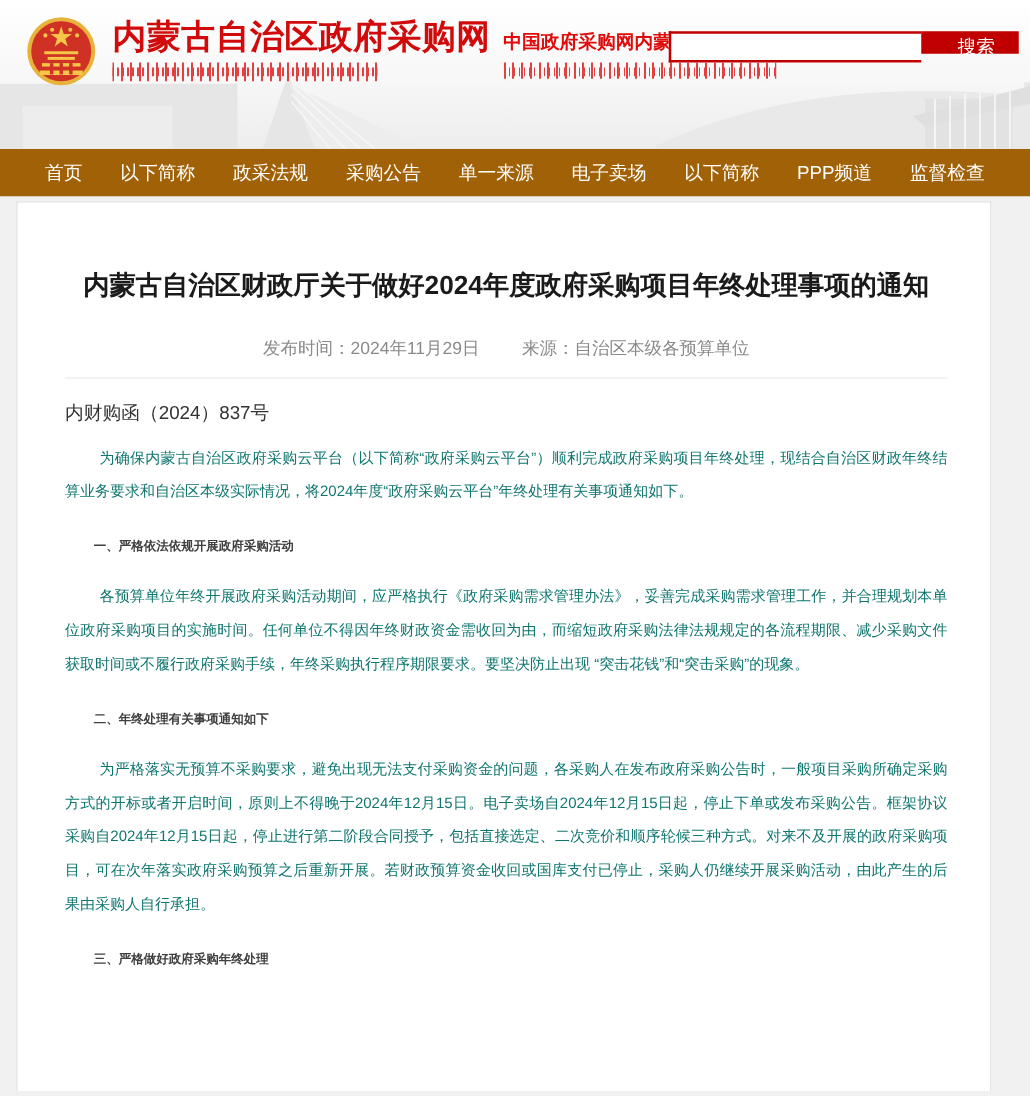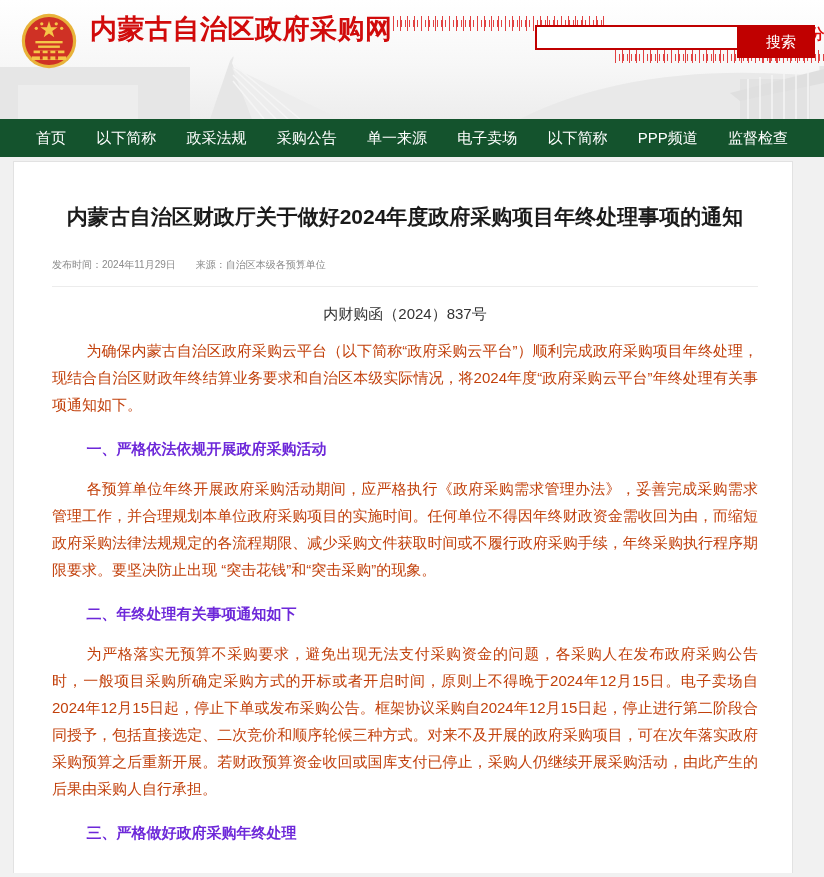--- a/index.html
+++ b/index.html
@@ -13,21 +13,21 @@
   
   .site-header {
     position: relative;
     height: 119px;
     background: linear-gradient(#ffffff 0%, #f7f7f7 55%, #ededed 100%);
     overflow: hidden;
   }
   .decor-skyline { position: absolute; left: 0; bottom: 0; width: 824px; height: 70px; pointer-events: none; }
   .logo-block { position: absolute; left: 20px; top: 12px; display: flex; align-items: flex-start; cursor: pointer; }
   .emblem { width: 58px; height: 58px; margin-right: 12px; }
-  .brand-main { display: flex; flex-direction: row; }
+  .brand-main { display: flex; flex-direction: column; }
   .site-title {
     font-size: 27px; font-weight: bold; color: #d10b0b;
     letter-spacing: 0.5px; line-height: 34px; white-space: nowrap;
   }
   .site-subtitle {
     font-size: 15px; font-weight: bold; color: #e00b0b;
     line-height: 20px; margin-top: 12px; white-space: nowrap;
   }
   .brand-sub { display: flex; flex-direction: column; margin-left: 10px; }
   .mongol {
@@ -40,57 +40,57 @@
     background-repeat: no-repeat;
   }
   .mongol.short { height: 13px; }
 
   .search-area { position: absolute; right: 9px; top: 25px; display: flex; }
   .search-input {
     width: 202px; height: 25px; border: 2px solid #c00000; border-right: none;
     outline: none; padding: 0 8px; font-size: 13px; background: #fff;
   }
   .search-btn {
-    width: 78px; height: 33px; background: #c00000; color: #fff; border: none;
+    width: 78px; height: 18px; background: #c00000; color: #fff; border: none;
     font-size: 15px; cursor: pointer; font-family: inherit; line-height: 23px; padding-left: 16px;
   }
 
   
   .main-nav {
-    height: 38px; background: #14532d; display: flex;
+    height: 38px; background: #a16207; display: flex;
     align-items: center; justify-content: space-between; padding: 0 30px;
   }
   .nav-item {
     color: #fff; font-size: 15px; text-decoration: none; cursor: pointer;
     padding: 0 6px; white-space: nowrap;
   }
 
   
   .card {
     width: 780px; margin-left: 13px; margin-top: 4px;
     background: #fff; border: 1px solid #e2e2e2; border-bottom: none;
     min-height: 712px; padding: 0 34px 10px 38px; position: relative;
   }
   .article-title {
-    margin: 0; padding-top: 40px; text-align: center;
+    margin: 12px; padding-top: 40px; text-align: center;
     font-size: 21px; font-weight: bold; color: #1a1a1a; line-height: 30px;
   }
   .article-meta {
-    display: flex; justify-content: flex-start; gap: 20px;
-    margin-top: 26px; font-size: 10px; color: #8a8a8a;
+    display: flex; justify-content: center; gap: 34px;
+    margin-top: 26px; font-size: 14px; color: #8a8a8a;
   }
   .meta-divider { border-bottom: 1px solid #ececec; margin-top: 14px; }
-  .doc-number { text-align: center; margin-top: 18px; font-size: 15px; color: #333; }
+  .doc-number { text-align: left; margin-top: 18px; font-size: 15px; color: #333; }
   .salutation { font-size: 15px; line-height: 27px; margin: 16px 0 0 0; color: #333; }
   .para {
-    font-size: 15px; line-height: 27px; color: #c2410c;
+    font-size: 12px; line-height: 27px; color: #0f766e;
     text-indent: 2.3em; margin: 13px 0 0 0; text-align: justify;
   }
   .sec-heading {
-    font-size: 15px; font-weight: bold; color: #6d28d9;
+    font-size: 10px; font-weight: bold; color: #404040;
     text-indent: 2.3em; margin: 17px 0 0 0; line-height: 27px;
   }
 </style>
 </head>
 <body>
 
 <div class="page">
 
   <header class="site-header">
     <svg class="decor-skyline" viewBox="0 0 824 70" xmlns="http://www.w3.org/2000/svg">

